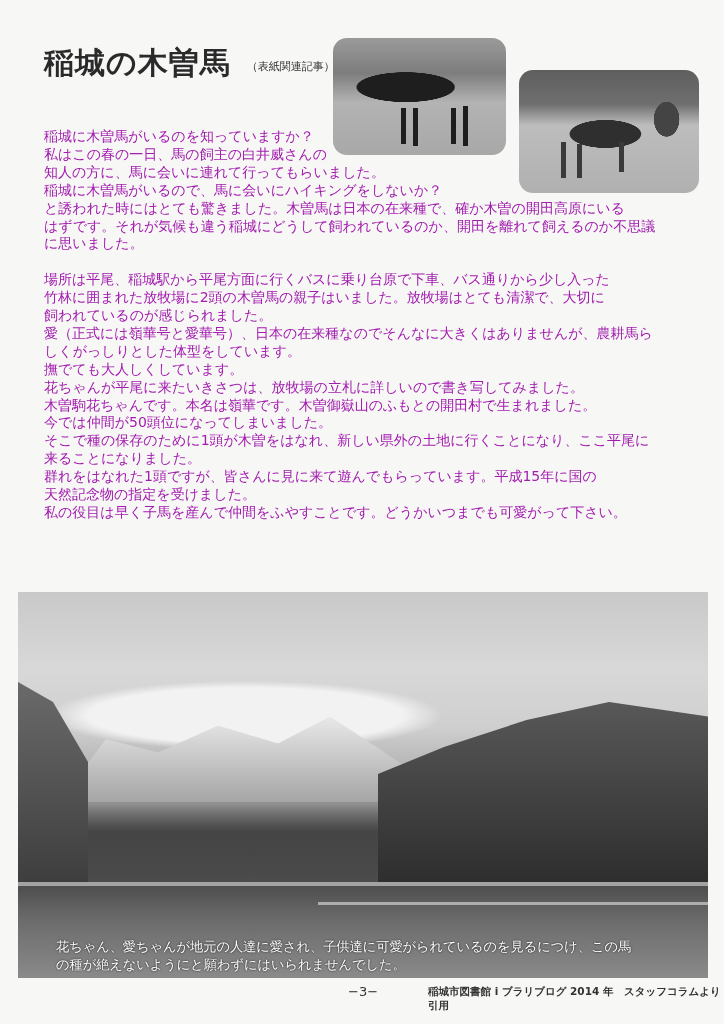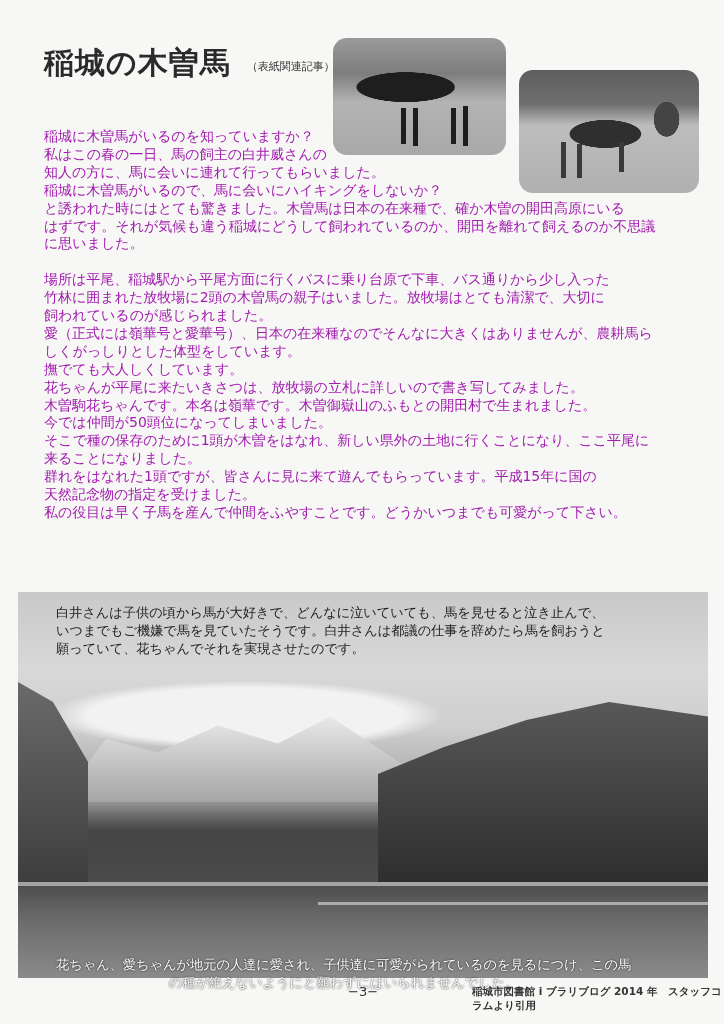--- a/index.html
+++ b/index.html
@@ -40,24 +40,24 @@
   .mountain { position: absolute; left: 40px; top: 120px; width: 400px; height: 90px;
     background: linear-gradient(180deg, #ececec, #a5a5a5);
     clip-path: polygon(0 100%, 12% 30%, 25% 45%, 40% 15%, 55% 35%, 68% 5%, 80% 40%, 100% 100%); }
   .fence { position: absolute; left: 0; right: 0; top: 290px; height: 4px; background: #c8c8c8; opacity: .7; }
   .fence2 { position: absolute; left: 300px; right: 0; top: 310px; height: 3px; background: #d0d0d0; opacity: .7; }
 
   .overlay-text { position: absolute; left: 38px; font-size: 13.2px; line-height: 17.9px; }
   .overlay-text p { margin: 0; }
   .ov1 { top: 12px; color: #1e1e1e; }
   .ov2 { top: 202px; color: #ffffff; text-shadow: 0 0 2px #000; }
-  .ov3 { top: 364px; color: #ffffff; text-shadow: 0 0 2px #000; text-align: center; }
+  .ov3 { top: 346px; color: #ffffff; text-shadow: 0 0 2px #000; }
 
   .footer-page { position: absolute; left: 348px; top: 984px; font-size: 13px; color: #333; }
-  .footer-src { position: absolute; left: 428px; top: 985px; font-size: 10.5px; color: #333; font-weight: bold; margin-left: 44px; }
+  .footer-src { position: absolute; left: 428px; top: 985px; font-size: 10.5px; color: #333; font-weight: bold; }
 </style>
 </head>
 <body>
 
 <div class="title-wrap">
   <span class="title">稲城の木曽馬</span>
   <span class="subtitle">（表紙関連記事）</span>
 </div>
 
 <div class="photo photo1">
@@ -97,25 +97,20 @@
   <p>私の役目は早く子馬を産んで仲間をふやすことです。どうかいつまでも可愛がって下さい。</p>
 </div>
 
 <div class="landscape">
   <div class="mountain"></div>
   <div class="trees-left"></div>
   <div class="trees-right"></div>
   <div class="fence"></div>
   <div class="fence2"></div>
 
-  <div class="overlay-text ov1">
-    <p>白井さんは子供の頃から馬が大好きで、どんなに泣いていても、馬を見せると泣き止んで、</p>
-    <p>いつまでもご機嫌で馬を見ていたそうです。白井さんは都議の仕事を辞めたら馬を飼おうと</p>
-    <p>願っていて、花ちゃんでそれを実現させたのです。</p>
-  </div>
   <div class="overlay-text ov3">
     <p>花ちゃん、愛ちゃんが地元の人達に愛され、子供達に可愛がられているのを見るにつけ、この馬</p>
     <p>の種が絶えないようにと願わずにはいられませんでした。</p>
   </div>
 </div>
 
 <div class="footer-page">−3−</div>
 <div class="footer-src">稲城市図書館 i ブラリブログ 2014 年　スタッフコラムより引用</div>
 
 </body></html>

